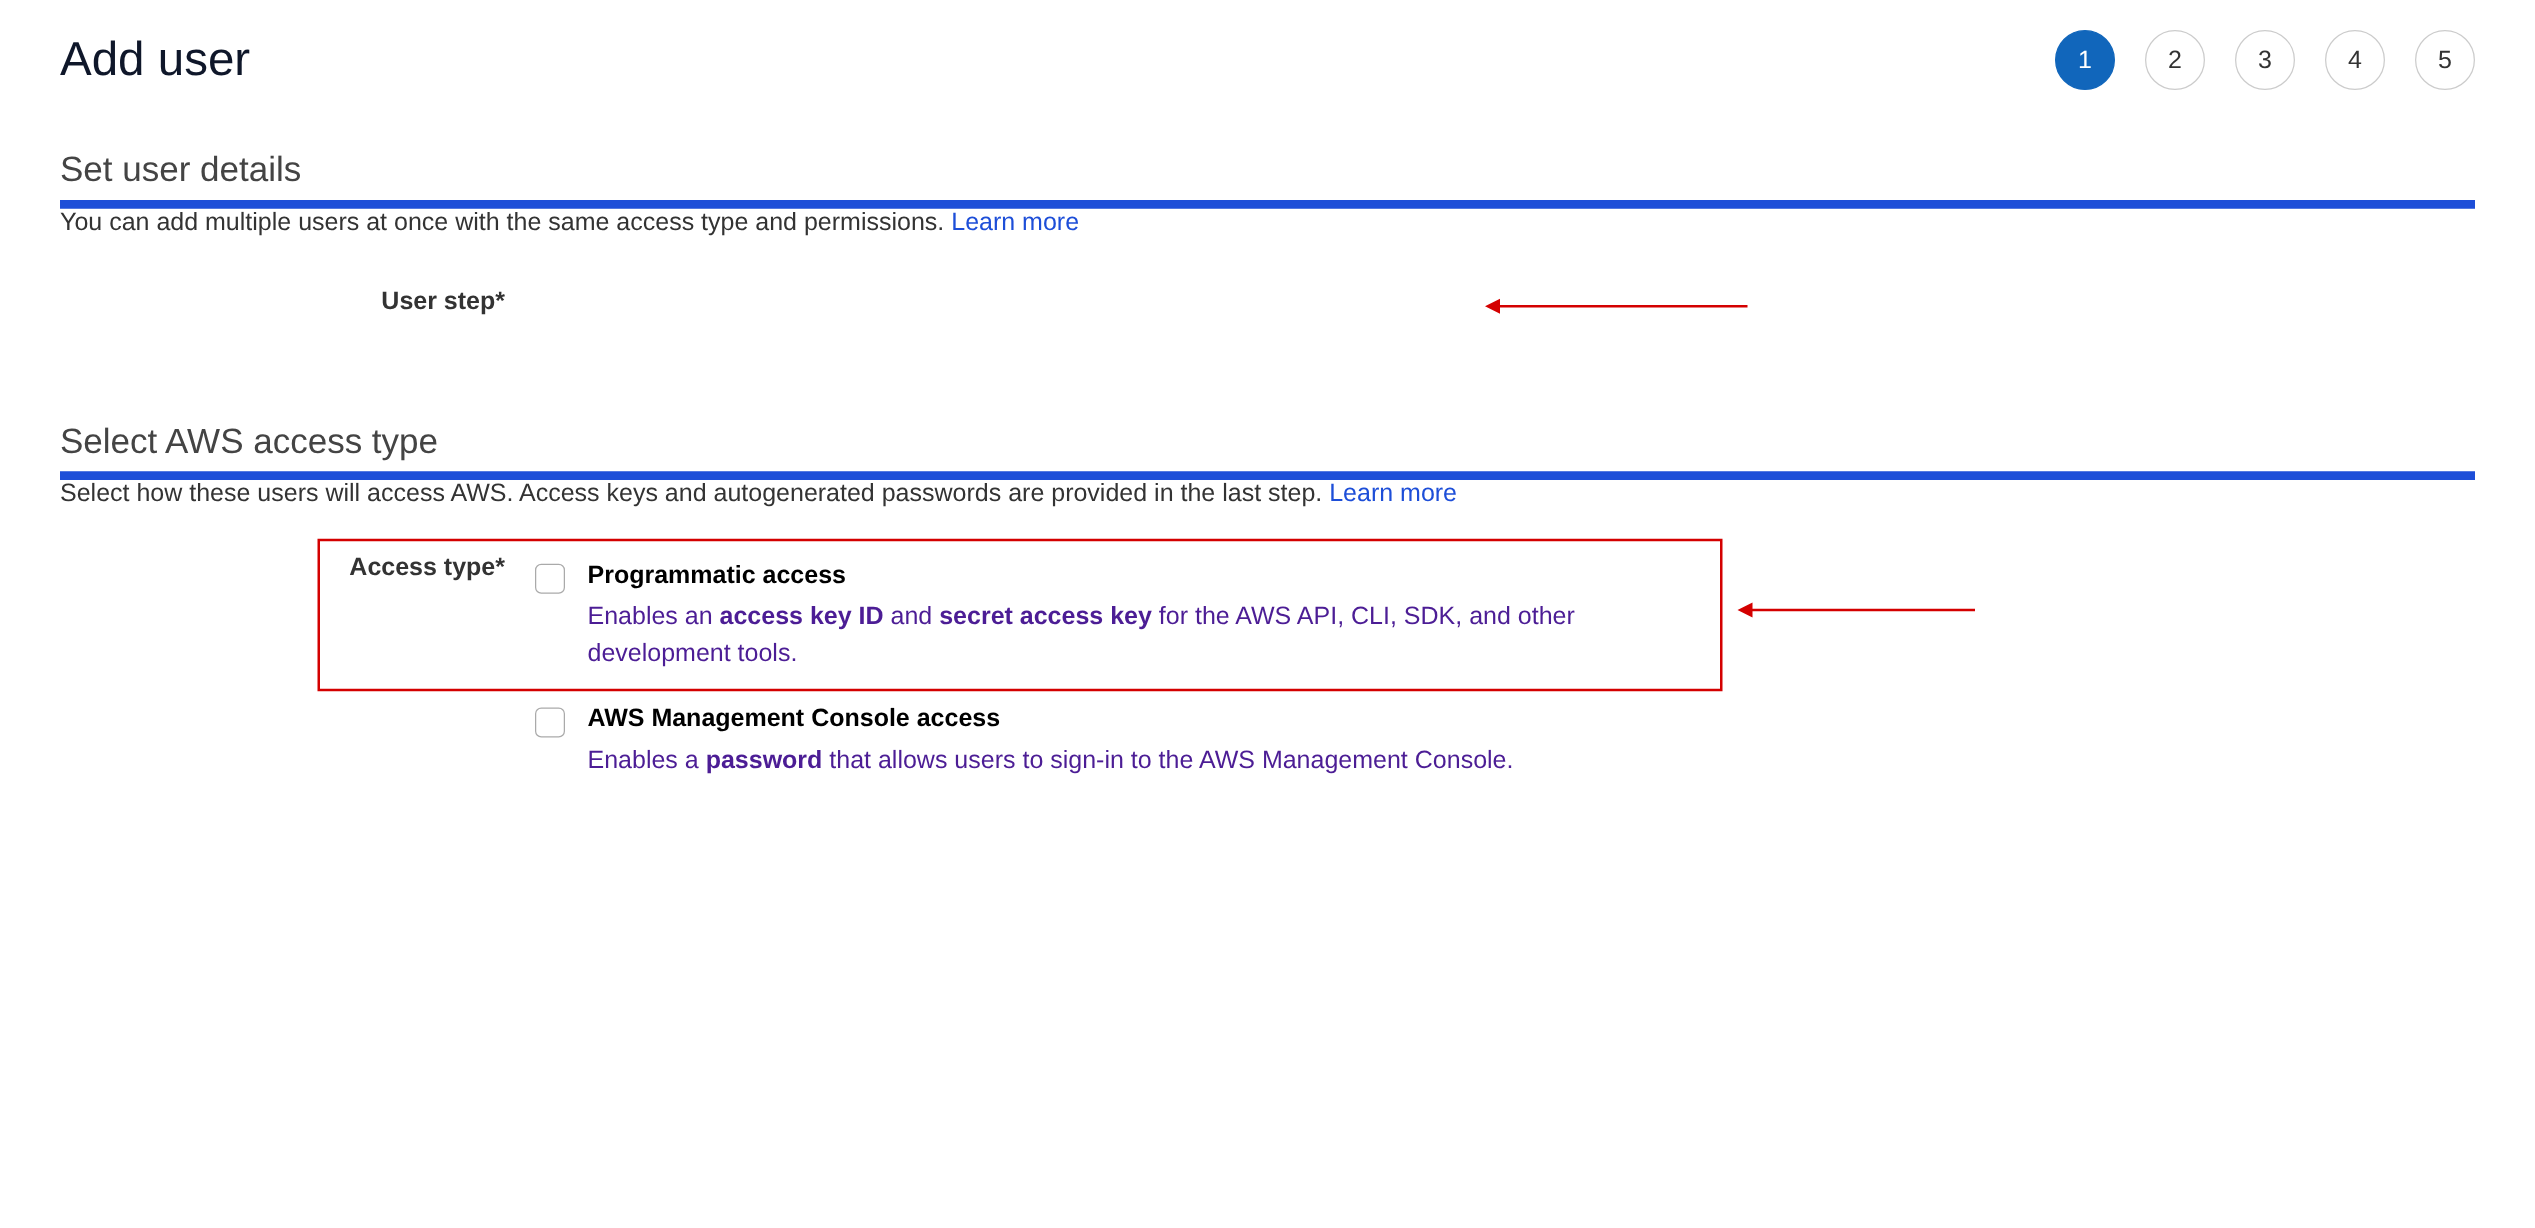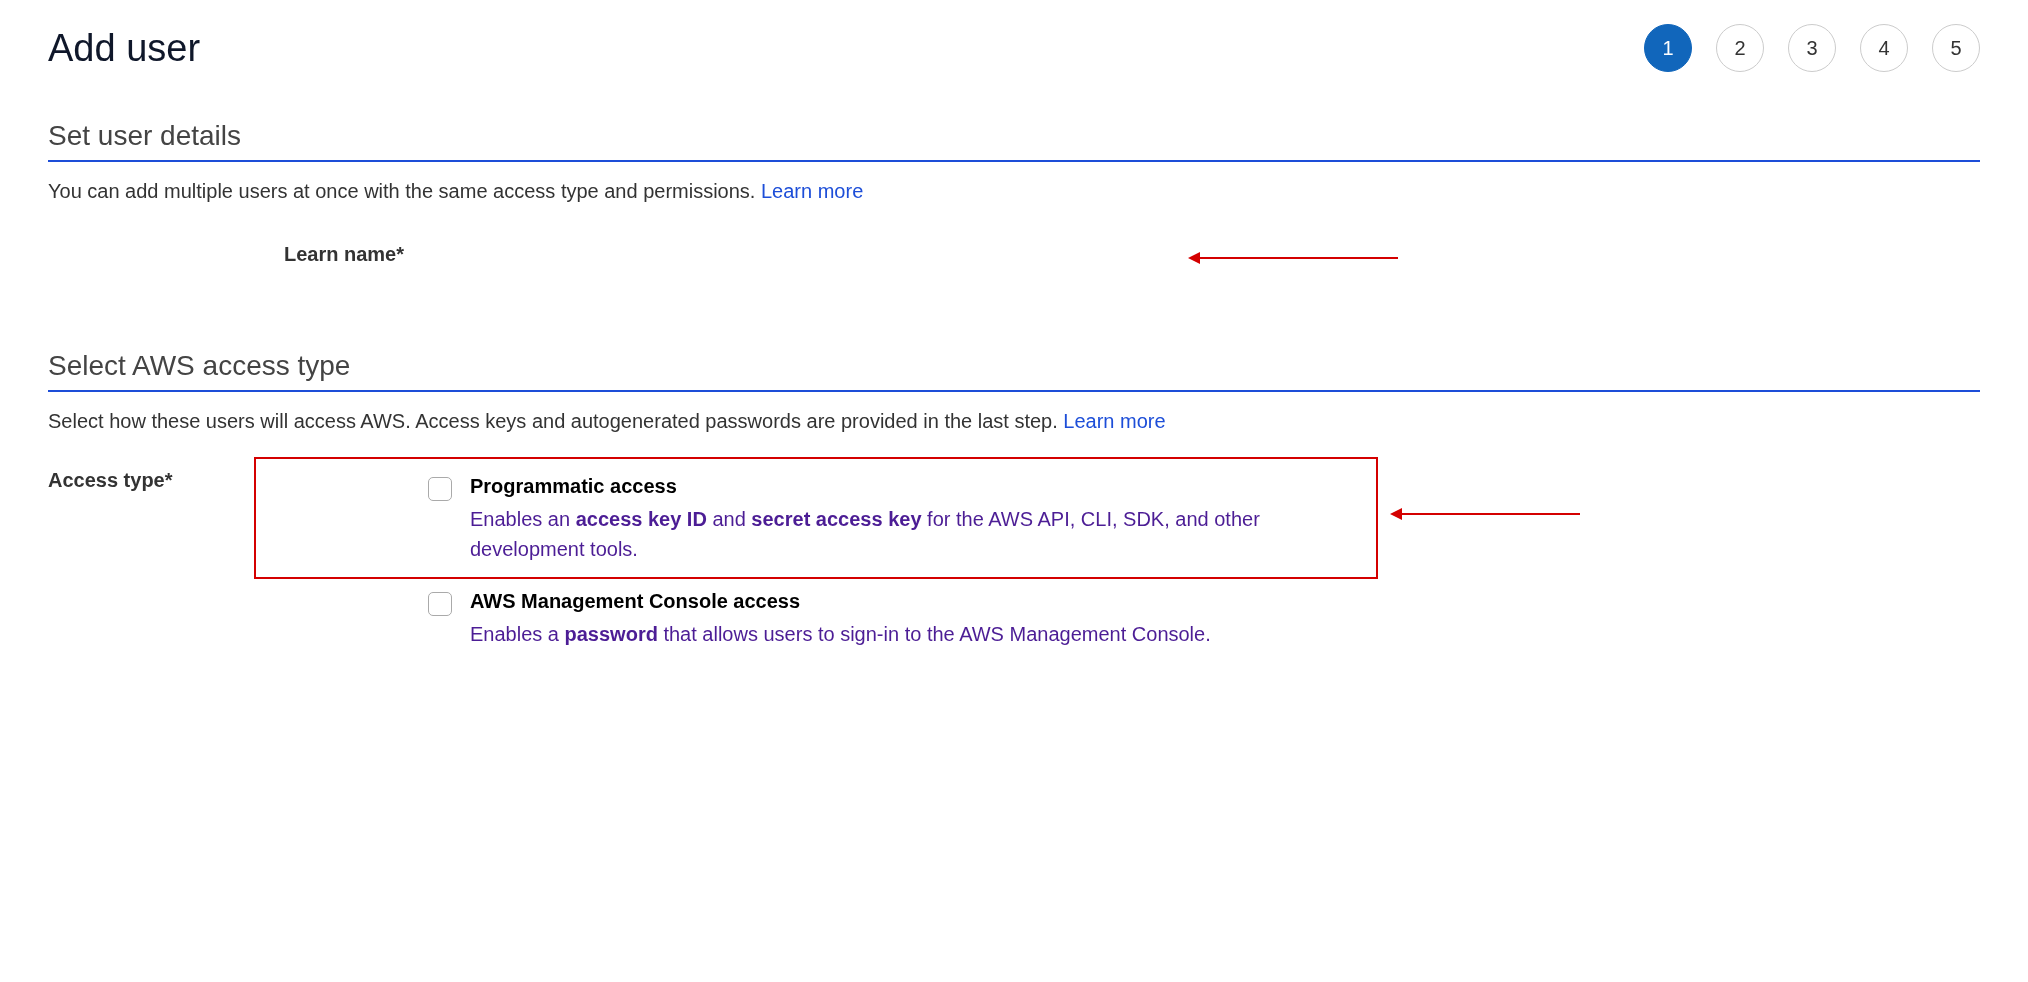--- a/index.html
+++ b/index.html
@@ -41,22 +41,21 @@
   .step.active {
     background: #1166bb;
     color: #fff;
     border-color: #1166bb;
   }
   .section-title {
     font-size: 28px;
     font-weight: 400;
     color: #444;
     padding-bottom: 8px;
-    border-bottom: 2px solid #1d4ed8;
-    margin-bottom: 18px;
+    border-bottom: 7px solid #1d4ed8;
   }
   .section-desc {
     font-size: 20px;
     color: #333;
     margin-bottom: 32px;
   }
   .section-desc a, .link {
     color: #1d4ed8;
     text-decoration: none;
     cursor: pointer;
@@ -131,21 +130,21 @@
   }
   .section-gap {
     height: 72px;
   }
   .access-row {
     display: flex;
     align-items: flex-start;
   }
   .access-label {
     width: 380px;
-    text-align: left;
+    text-align: right;
     padding-right: 24px;
     font-weight: 700;
     font-size: 20px;
     color: #333;
     padding-top: 4px;
   }
   .access-options {
     flex: 1;
   }
   .access-option {
@@ -203,21 +202,21 @@
       <div class="step">5</div>
     </div>
   </div>
 
   <div class="section-title">Set user details</div>
   <div class="section-desc">
     <span>You can add multiple users at once with the same access type and permissions. </span><a class="link">Learn more</a>
   </div>
 
   <div class="form-row" style="position:relative;">
-    <div class="form-label">Learn name*</div>
+    <div class="form-label">User step*</div>
 
     <div class="arrow-annotation" style="left:1150px; top:22px; width:200px;"></div>
   </div>
 
   <div class="section-gap"></div>
 
   <div class="section-title">Select AWS access type</div>
   <div class="section-desc">
     <span>Select how these users will access AWS. Access keys and autogenerated passwords are provided in the last step. </span><a class="link">Learn more</a>
   </div>

